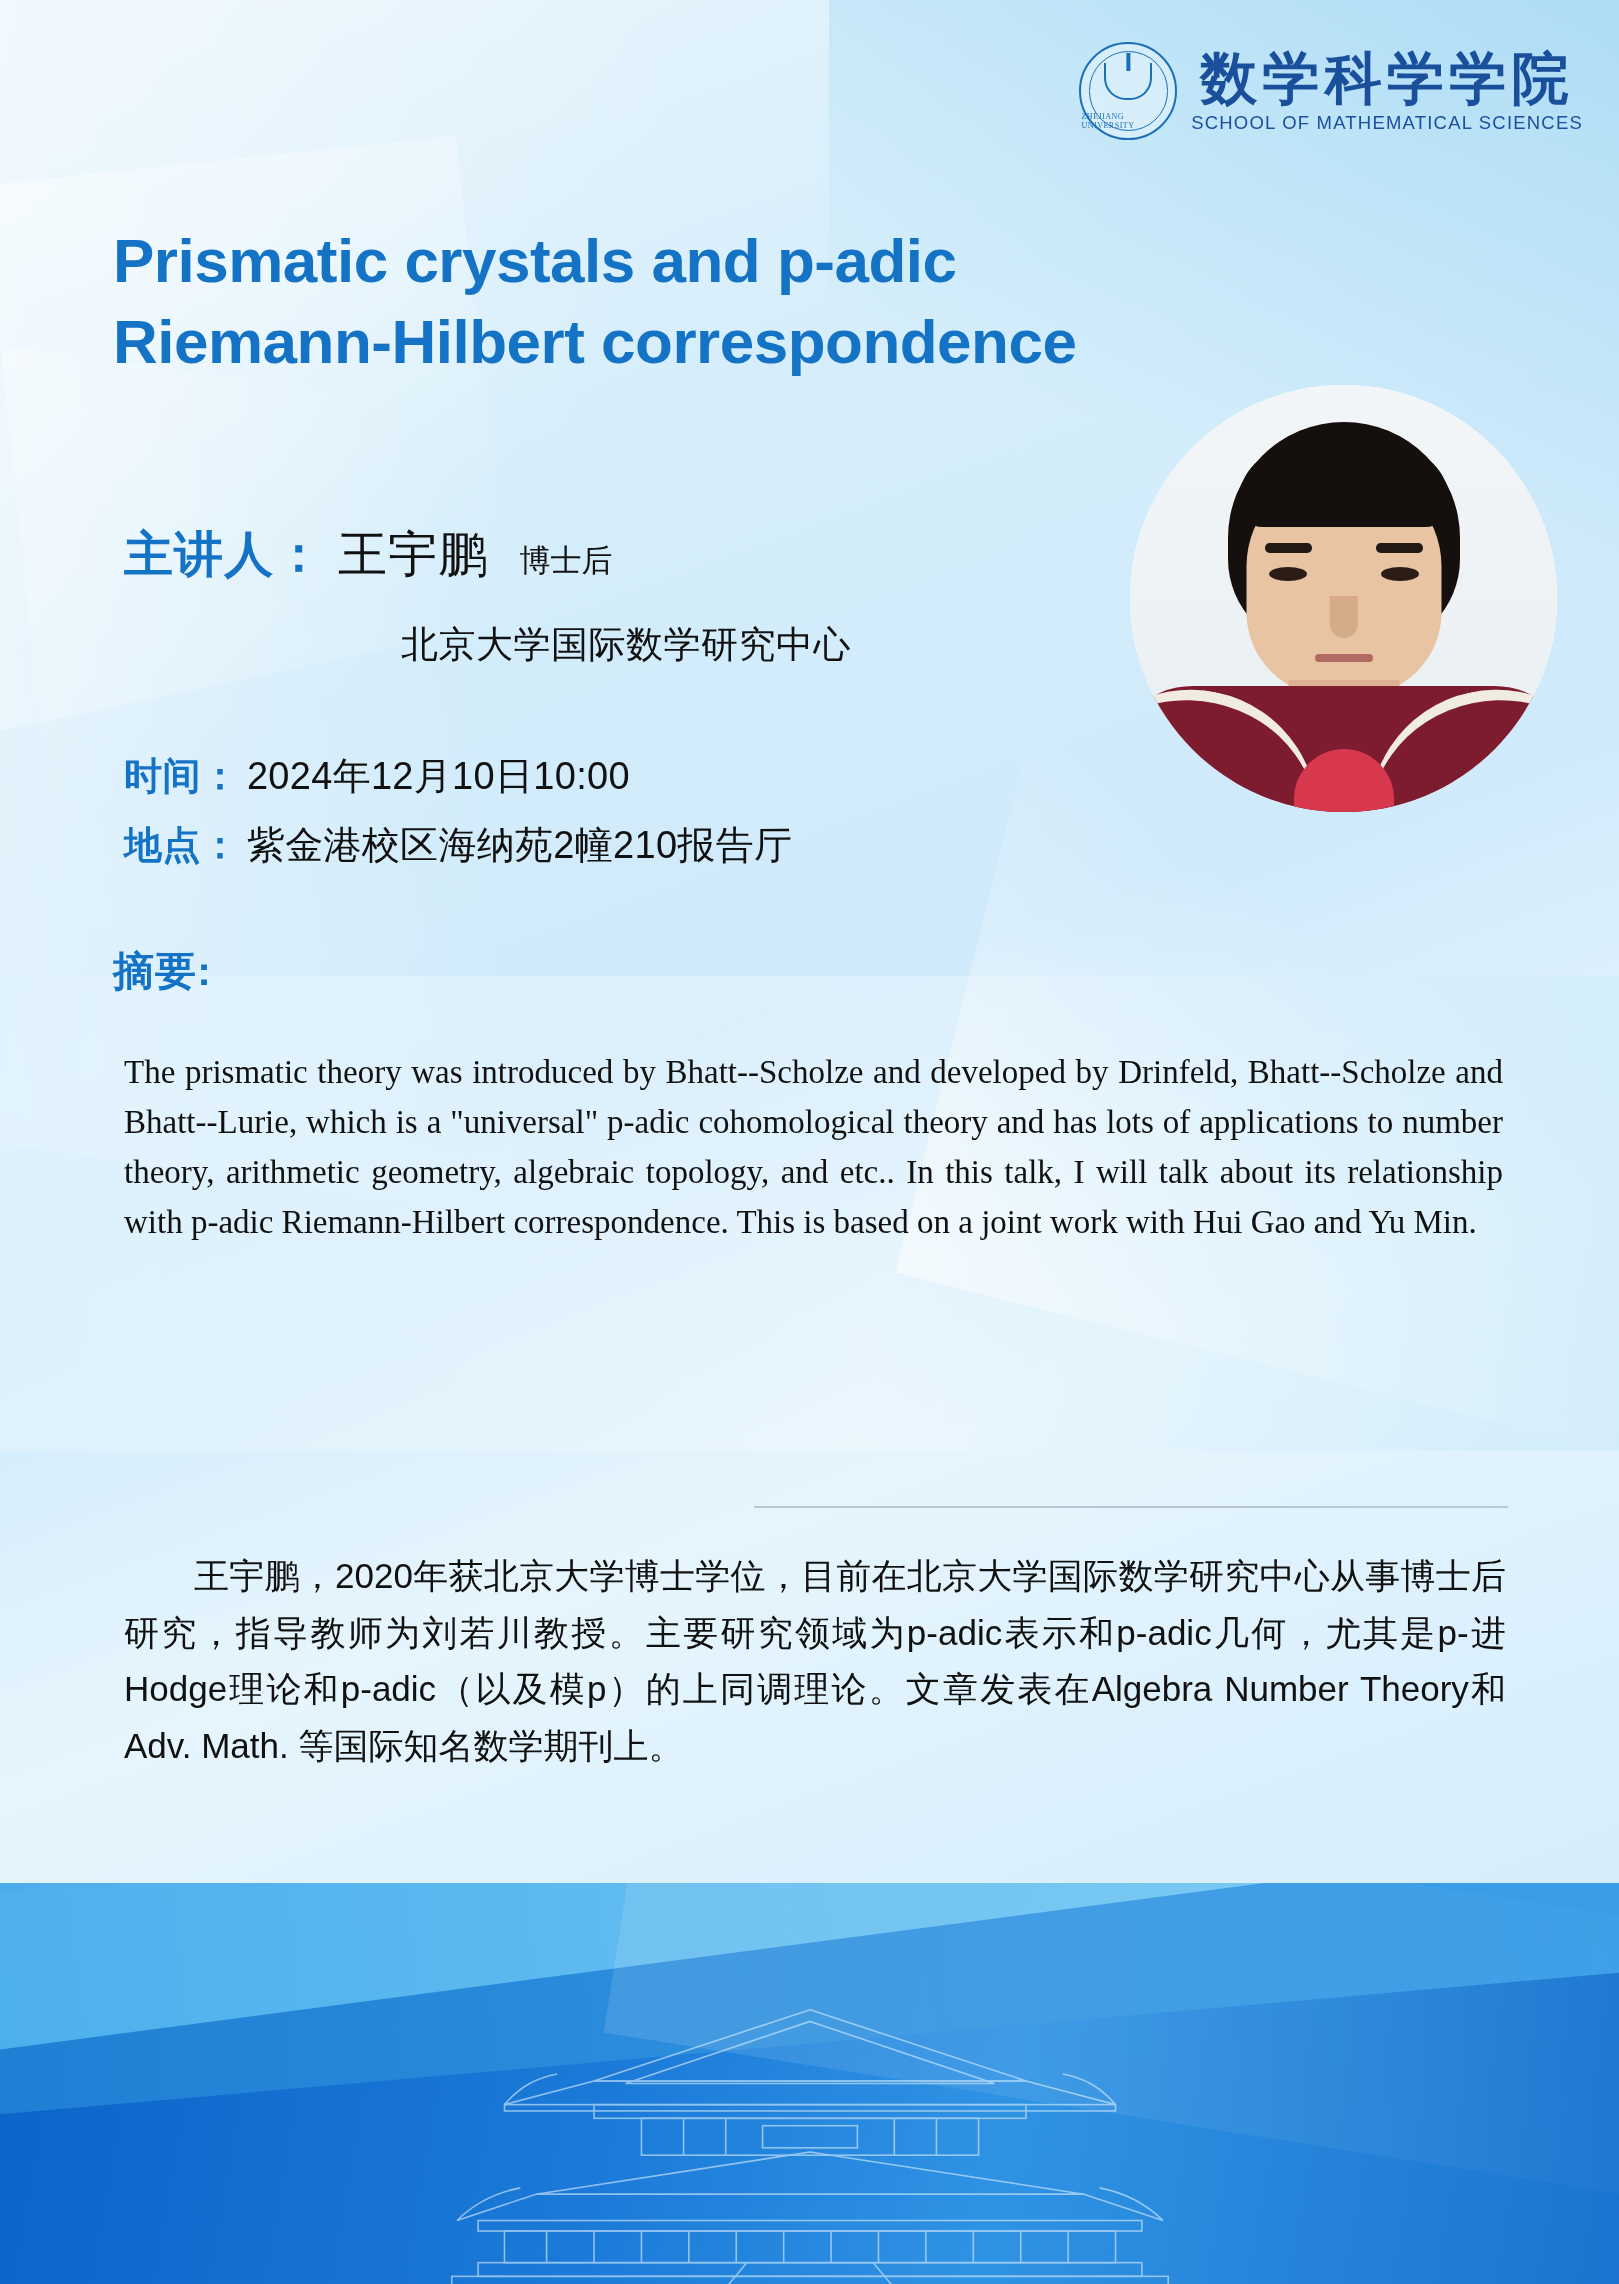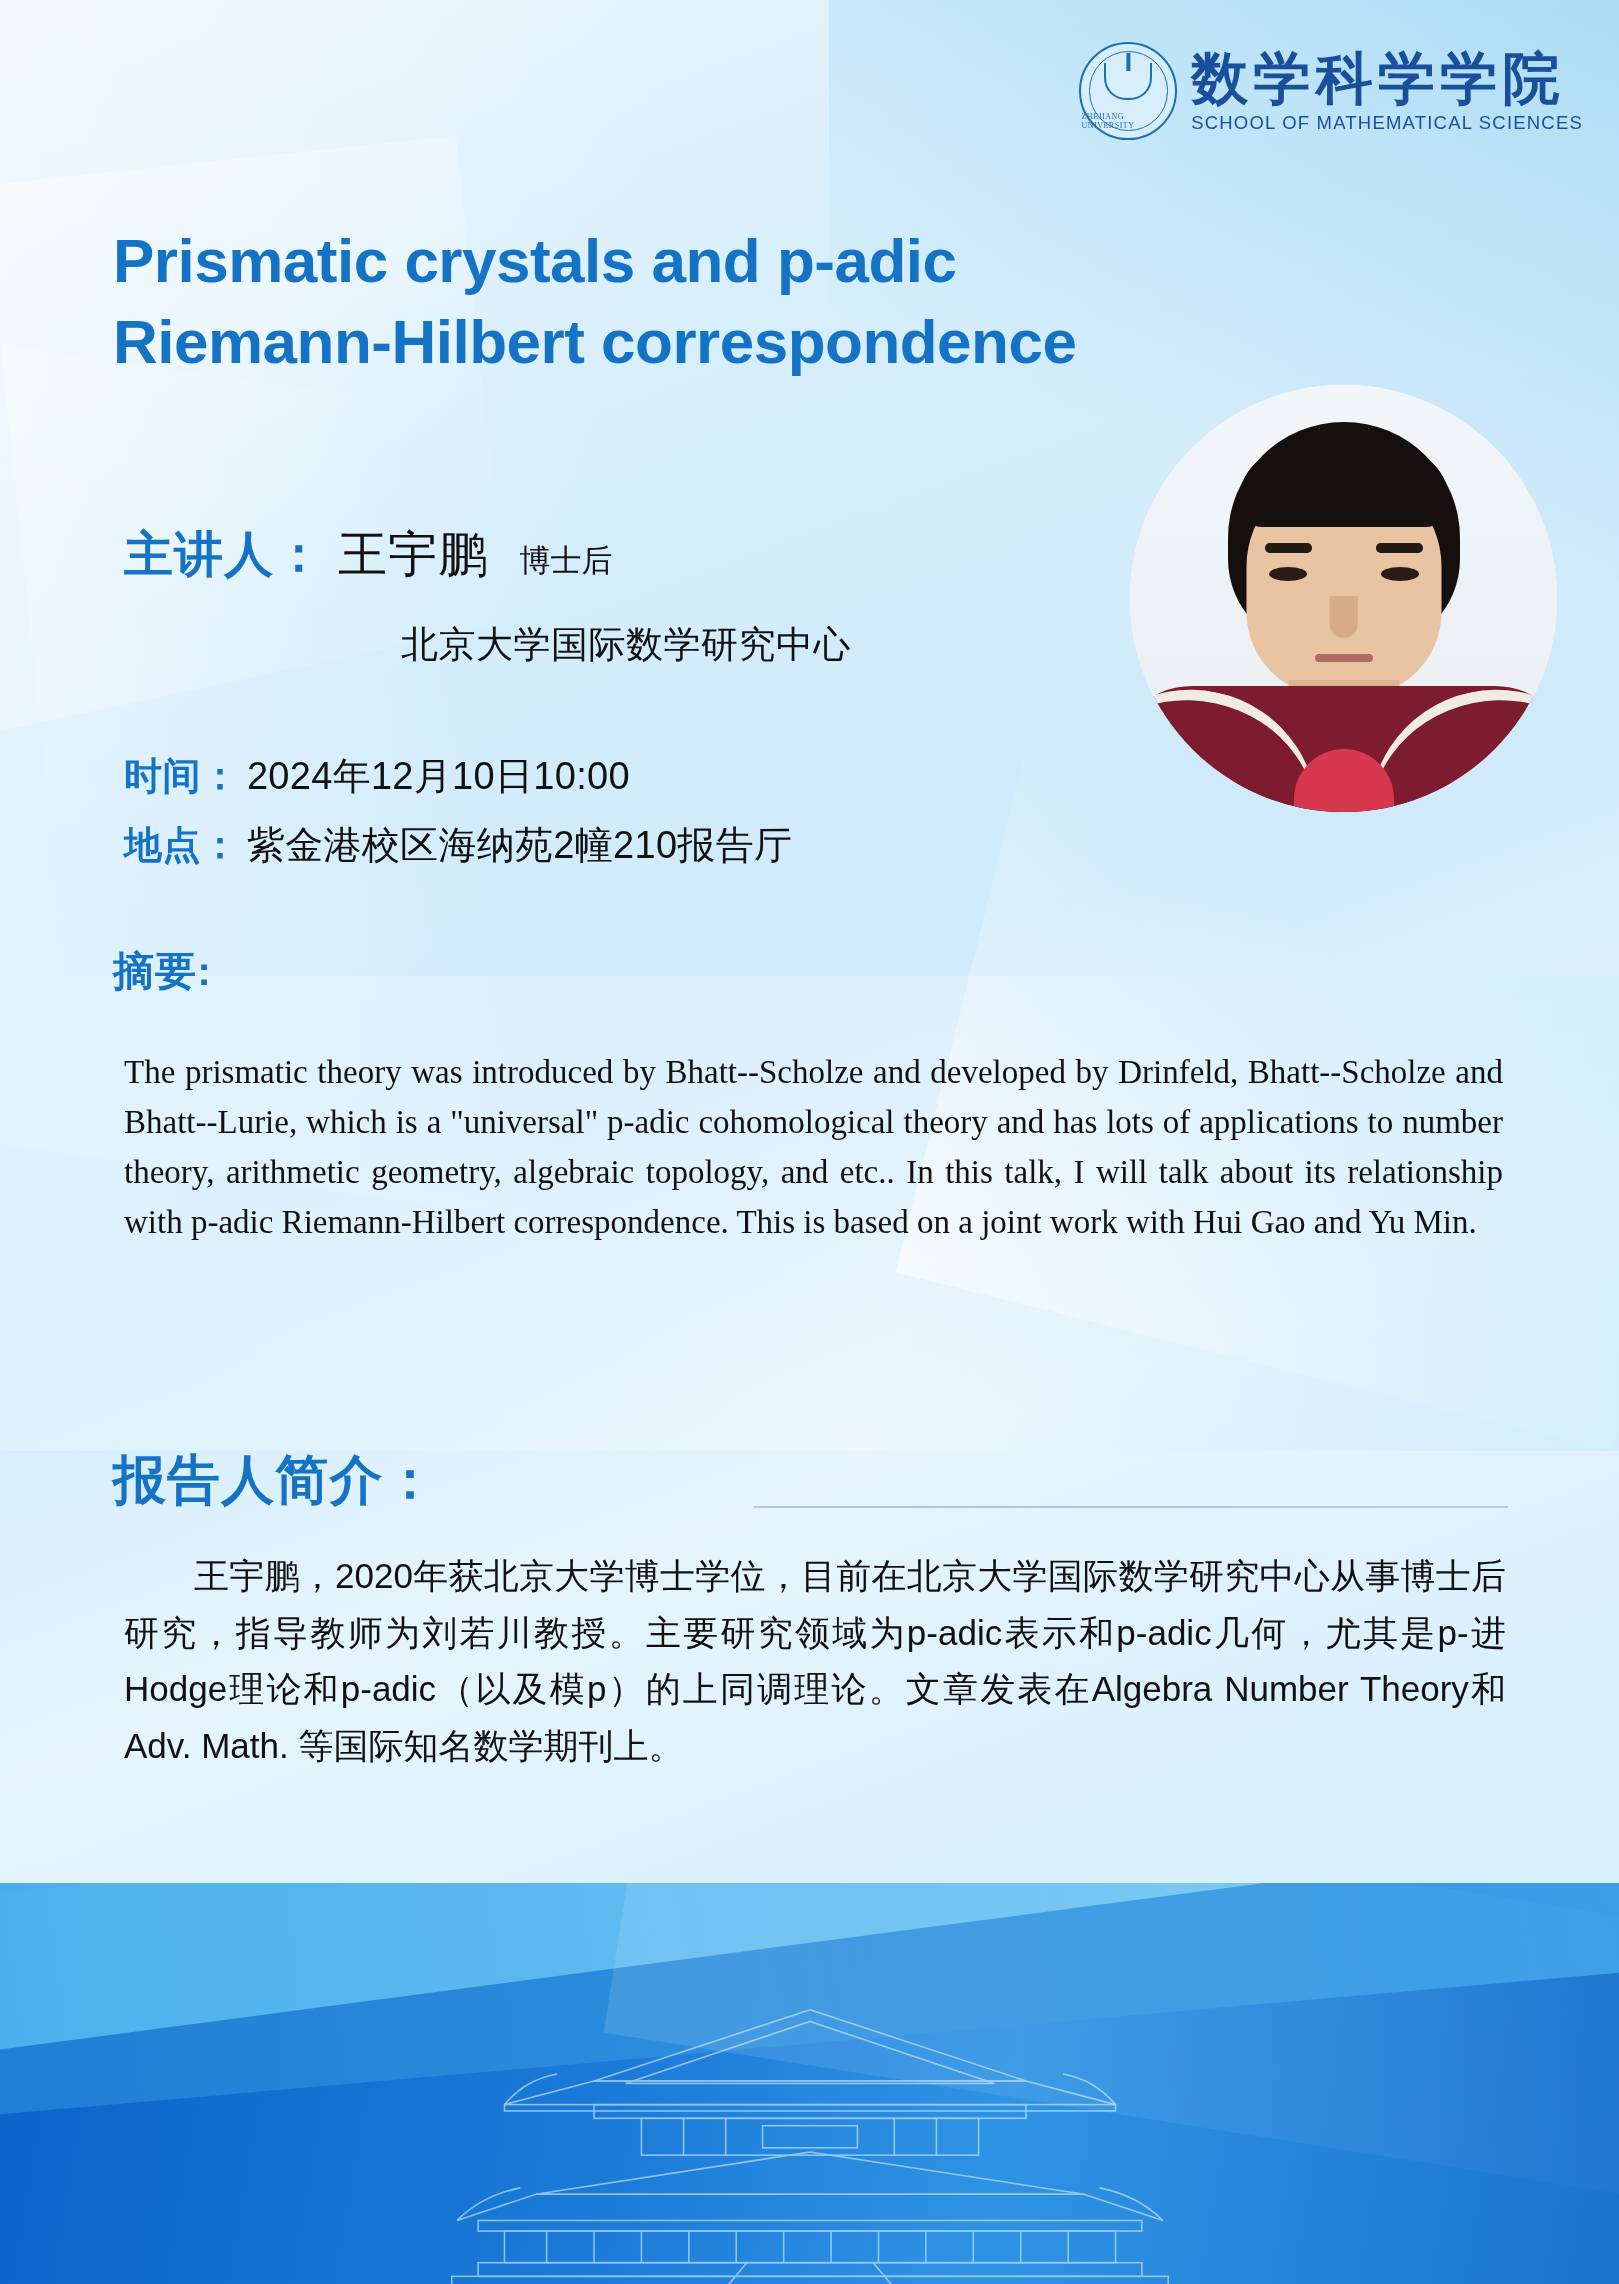--- a/index.html
+++ b/index.html
@@ -101,21 +101,21 @@
   }
   .zju-seal .seal-text {
     position: absolute;
     bottom: 8.4px; left: 0; right: 0;
     font-size: 8px;
     letter-spacing: 0.5px;
     color: #1a6fb5;
     font-family: "Liberation Serif", serif;
   }
   .logo-text {
-    text-align: left;
+    text-align: center;
     line-height: 1;
   }
   .logo-cn {
     font-size: 57px;
     font-weight: bold;
     color: #1a4f9c;
     letter-spacing: 5.3px;
     font-family: "Liberation Sans", sans-serif;
   }
   .logo-en {
@@ -472,21 +472,20 @@
     <span class="meta-value">2024年12月10日10:00</span>
   </div>
   <div class="meta-place">
     <span class="meta-label">地点：</span>
     <span class="meta-value">紫金港校区海纳苑2幢210报告厅</span>
   </div>
 
   <div class="section-heading abstract-heading">摘要:</div>
   <div class="abstract-body">The prismatic theory was introduced by Bhatt--Scholze and developed by Drinfeld, Bhatt--Scholze and Bhatt--Lurie, which is a "universal" p-adic cohomological theory and has lots of applications to number theory, arithmetic geometry, algebraic topology, and etc.. In this talk, I will talk about its relationship with p-adic Riemann-Hilbert correspondence. This is based on a joint work with Hui Gao and Yu Min.</div>
 
-  <div class="section-heading bio-heading">报告人简介：</div>
   <div class="bio-rule"></div>
   <div class="bio-body">王宇鹏，2020年获北京大学博士学位，目前在北京大学国际数学研究中心从事博士后研究，指导教师为刘若川教授。主要研究领域为p-adic表示和p-adic几何，尤其是p-进Hodge理论和p-adic（以及模p）的上同调理论。文章发表在Algebra Number Theory和Adv. Math. 等国际知名数学期刊上。</div>
 
   <div class="footer">
     <div class="f-base"></div>
     <div class="f-wave1"></div>
     <div class="f-wave2"></div>
     <div class="f-wave3"></div>
 
     <svg class="hall" viewBox="0 0 1760 560">

